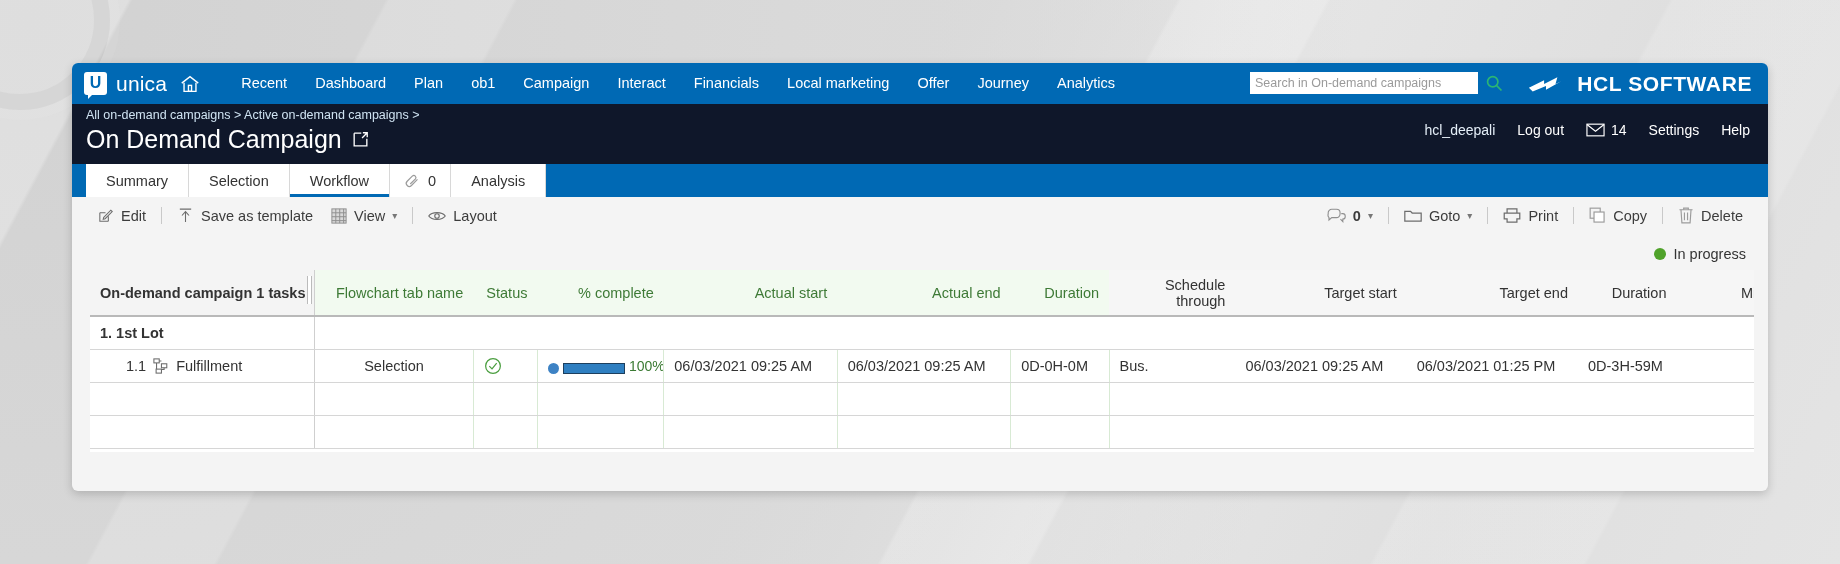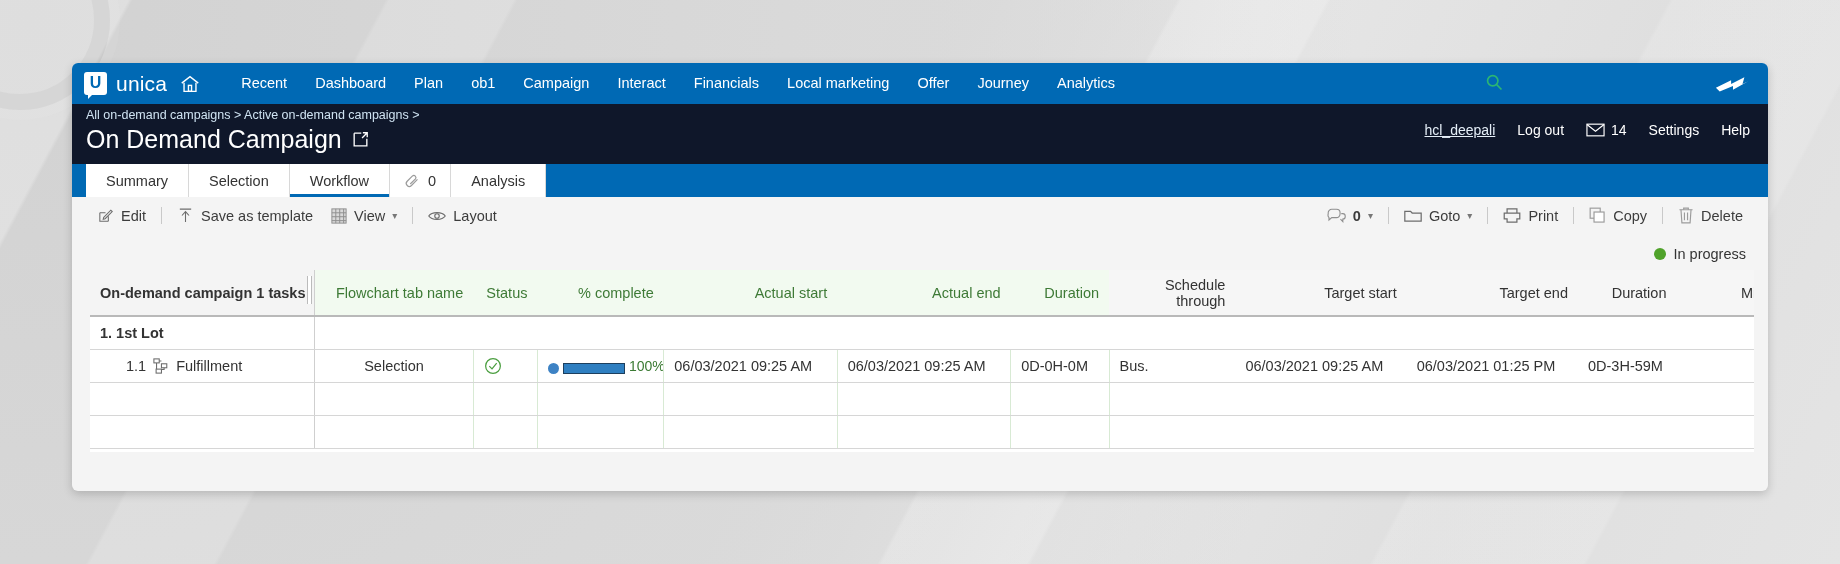--- a/index.html
+++ b/index.html
@@ -100,21 +100,21 @@
   .page-title{
     color:#fff; font-size:25px; font-weight:normal; line-height:30px;
     display:flex; align-items:center; gap:9px; margin-top:1px;
   }
   .user-bar{
     position:absolute; right:18px; top:18px;
     display:flex; align-items:center; gap:22px;
     color:#fff; font-size:14px;
   }
   .user-bar .u-item{ cursor:pointer; display:flex; align-items:center; gap:6px; }
-  .u-static{ color:#e4eef7;text-decoration:underline; }
+  .u-static{ color:#e4eef7; }
 
   
   .tabs-band{ background:#0069b4; padding-left:14px; height:33px; display:flex; align-items:flex-end; }
   .tab{
     background:#fff; border-right:1px solid #d8d8d8;
     height:33px; min-width:72px; padding:0 20px;
     display:flex; align-items:center; justify-content:center;
     font-size:14.5px; color:#333; cursor:pointer; position:relative;
   }
   .tab.active::after{
@@ -221,32 +221,34 @@
       <div class="nav-item">Campaign</div>
       <div class="nav-item">Interact</div>
       <div class="nav-item">Financials</div>
       <div class="nav-item">Local marketing</div>
       <div class="nav-item">Offer</div>
       <div class="nav-item">Journey</div>
       <div class="nav-item">Analytics</div>
     </div>
 
     <div class="search-wrap">
+      <input class="search-input" type="text" placeholder="Search in On-demand campaigns" style="">
       <button class="search-btn">
         <svg width="20" height="20" viewBox="0 0 24 24" fill="none" stroke="#2bb673" stroke-width="2">
           <circle cx="10.5" cy="10.5" r="6.2"></circle>
             <path d="M15.2 15.2 L21 21"></path>
         </svg>
       </button>
     </div>
 
     <div class="hcl-logo">
       <svg width="38" height="24" viewBox="0 0 40 24">
         <path d="M2 16 L18 8 L18 12 L32 5 L30 12 L36 9 L20 18 L20 14 L6 20 Z" fill="#ffffff"></path>
       </svg>
+      <span class="hcl-text">HCL SOFTWARE</span>
     </div>
   </div>
 
   <div class="title-band">
     <div class="breadcrumb">All on-demand campaigns &gt; Active on-demand campaigns &gt;</div>
     <div class="page-title">
       <span>On Demand Campaign</span>
       <span>
         <svg width="19" height="19" viewBox="0 0 24 24" fill="none" stroke="#ffffff" stroke-width="1.7">
           <path d="M4 4 H13 M4 4 V20 H20 V11"></path>

